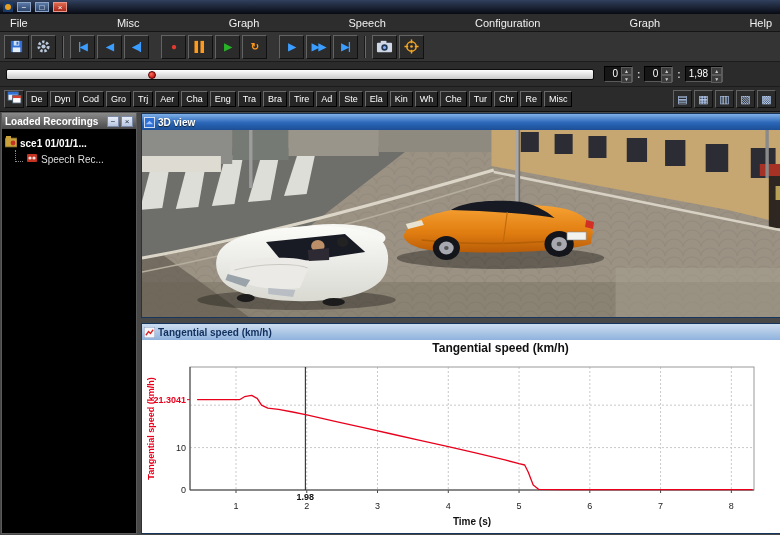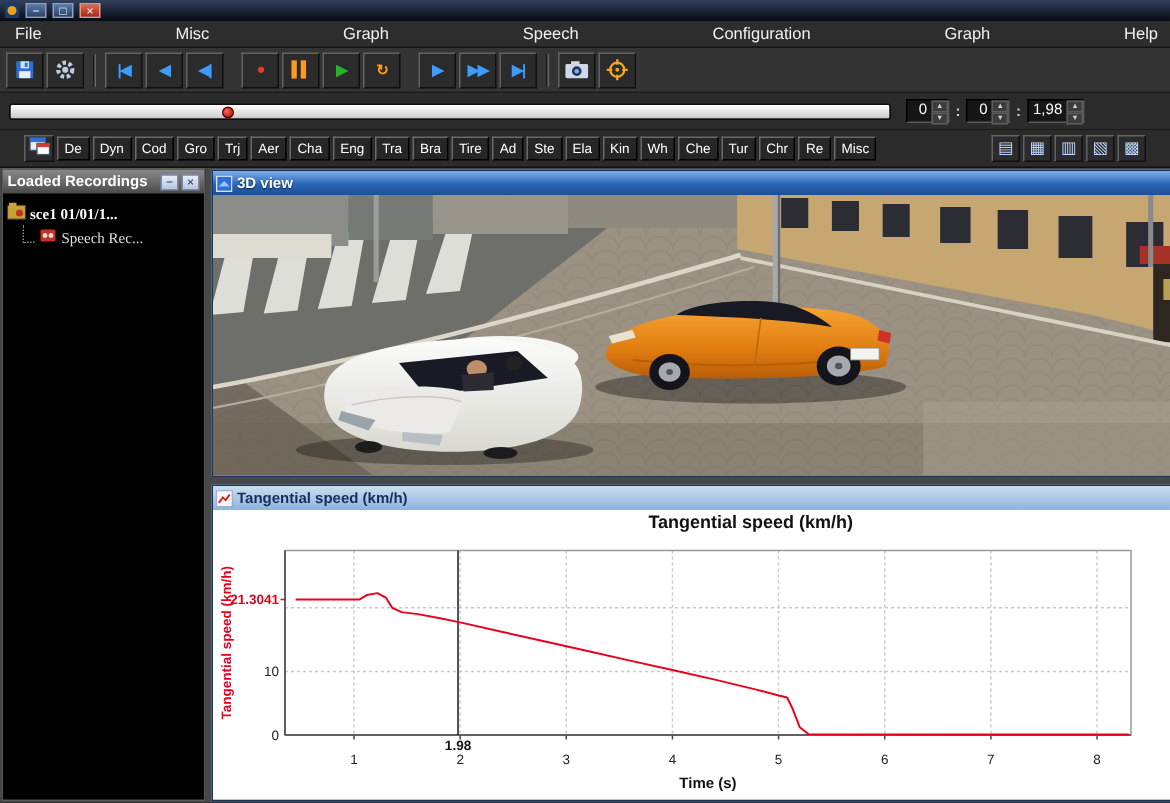--- a/index.html
+++ b/index.html
@@ -44,21 +44,21 @@
   .tfield{display:flex;align-items:stretch;background:#161616;border:1px solid;
     border-color:#000 #5a5a5a #5a5a5a #000;height:16px;}
   .tval{min-width:16px;padding:1px 3px;color:#fff;font-size:10px;text-align:right;}
   .tspin{display:flex;flex-direction:column;width:11px;}
   .tsp{flex:1;font-size:5px;line-height:6px;text-align:center;color:#ccc;background:#3c3c3c;
     border:1px solid #5c5c5c;cursor:default;}
   .tf-sep{font-weight:bold;color:#ccc;}
 
   
   .tabbar{position:absolute;left:0;top:87px;width:100%;height:25px;background:#2b2b2b;
-    display:flex;align-items:center;padding:0 16px;gap:2px;border-bottom:1px solid #111;}
+    display:flex;align-items:center;padding:0 4px;gap:2px;border-bottom:1px solid #111;}
   .panel-btn{width:20px;height:18px;background:#2b2b2b;border:1px solid;
     border-color:#636363 #101010 #101010 #636363;display:flex;align-items:center;justify-content:center;padding:0;}
   .panel-btn svg{width:15px;height:13px;}
   .tab{height:16px;padding:1px 4px;background:#262626;border:1px solid;
     border-color:#6a6a6a #000 #000 #6a6a6a;color:#fff;font-size:9px;line-height:12px;cursor:default;}
   .tab-right{margin-left:auto;display:flex;gap:2px;}
   .mini-btn{width:19px;height:18px;background:#2b2b2b;border:1px solid;
     border-color:#636363 #101010 #101010 #636363;color:#bcd6ff;font-size:11px;line-height:15px;
     text-align:center;padding:0;cursor:default;}
 
@@ -68,21 +68,21 @@
   .sb-header{height:16px;background:linear-gradient(#8a8a8a,#4a4a4a);display:flex;align-items:center;
     padding:0 3px;gap:2px;}
   .sb-title{flex:1;font-size:10px;font-weight:bold;color:#fff;white-space:nowrap;overflow:hidden;}
   .sb-btn{width:12px;height:11px;font-size:8px;line-height:10px;text-align:center;color:#123;
     background:linear-gradient(#e8eef8,#b8c6e0);border:1px solid #7a8aa8;cursor:default;}
   .tree{padding:6px 3px;}
   .tree-row{display:flex;align-items:center;gap:3px;height:16px;cursor:default;white-space:nowrap;}
   .tree-row.lvl1{margin-left:10px;}
   .tree-conn{width:8px;height:12px;border-left:1px dotted #888;border-bottom:1px dotted #888;margin-bottom:6px;}
   .tree-icon svg{width:12px;height:12px;}
-  .tree-label{font-size:10px;color:#ddd;font-family:Liberation Serif, serif;}
+  .tree-label{font-size:10px;color:#ddd;}
   .tree-label.bold{font-weight:bold;color:#fff;}
 
   
   .win{position:absolute;left:141px;width:719px;border:1px solid #16365e;background:#cfd8e4;}
   .win-3d{top:113px;height:205px;}
   .win-chart{top:323px;height:211px;}
   .win-tb{height:16px;display:flex;align-items:center;gap:3px;padding:0 2px;}
   .win-tb.active{background:linear-gradient(#7fb0e8,#2a66b8 55%,#1d4f96);}
   .win-tb.inactive{background:linear-gradient(#cdddf0,#8fb2dd);}
   .win-title{flex:1;font-size:10px;font-weight:bold;white-space:nowrap;overflow:hidden;}

